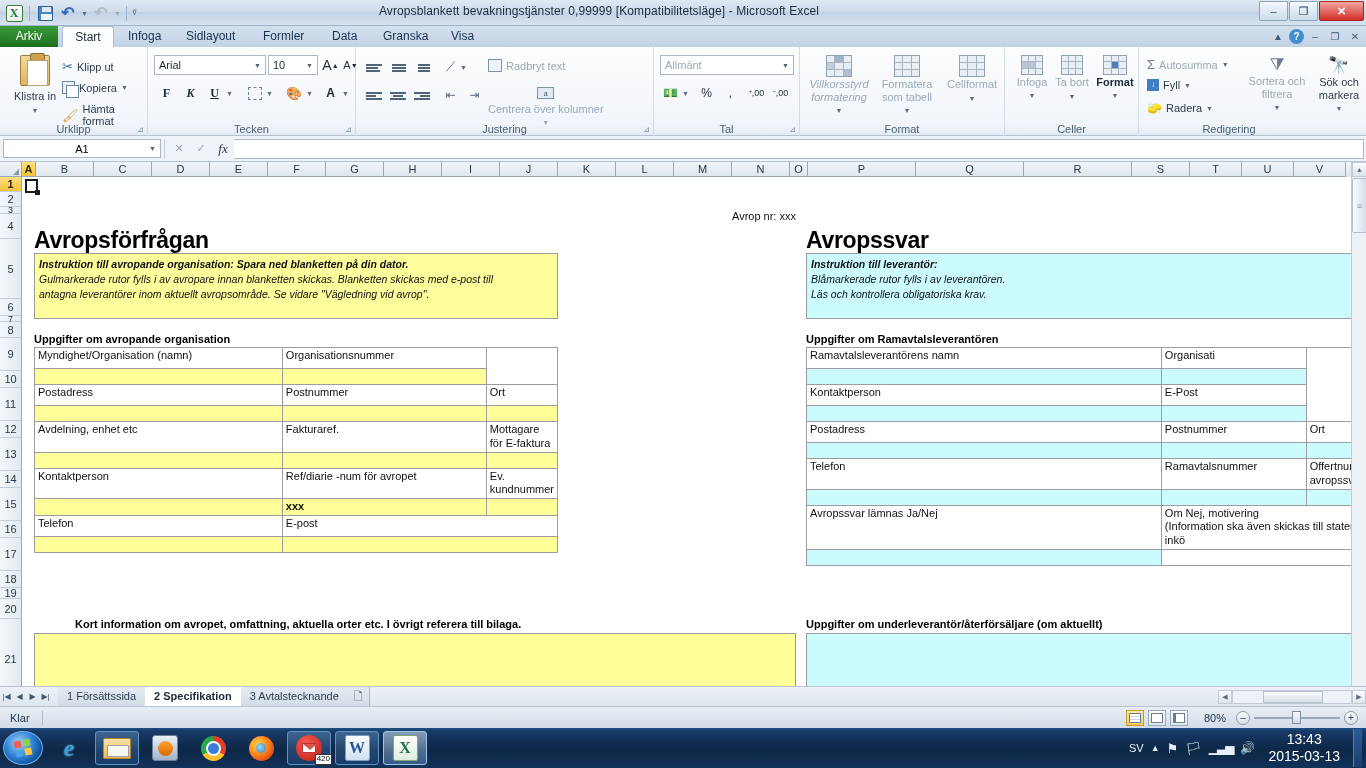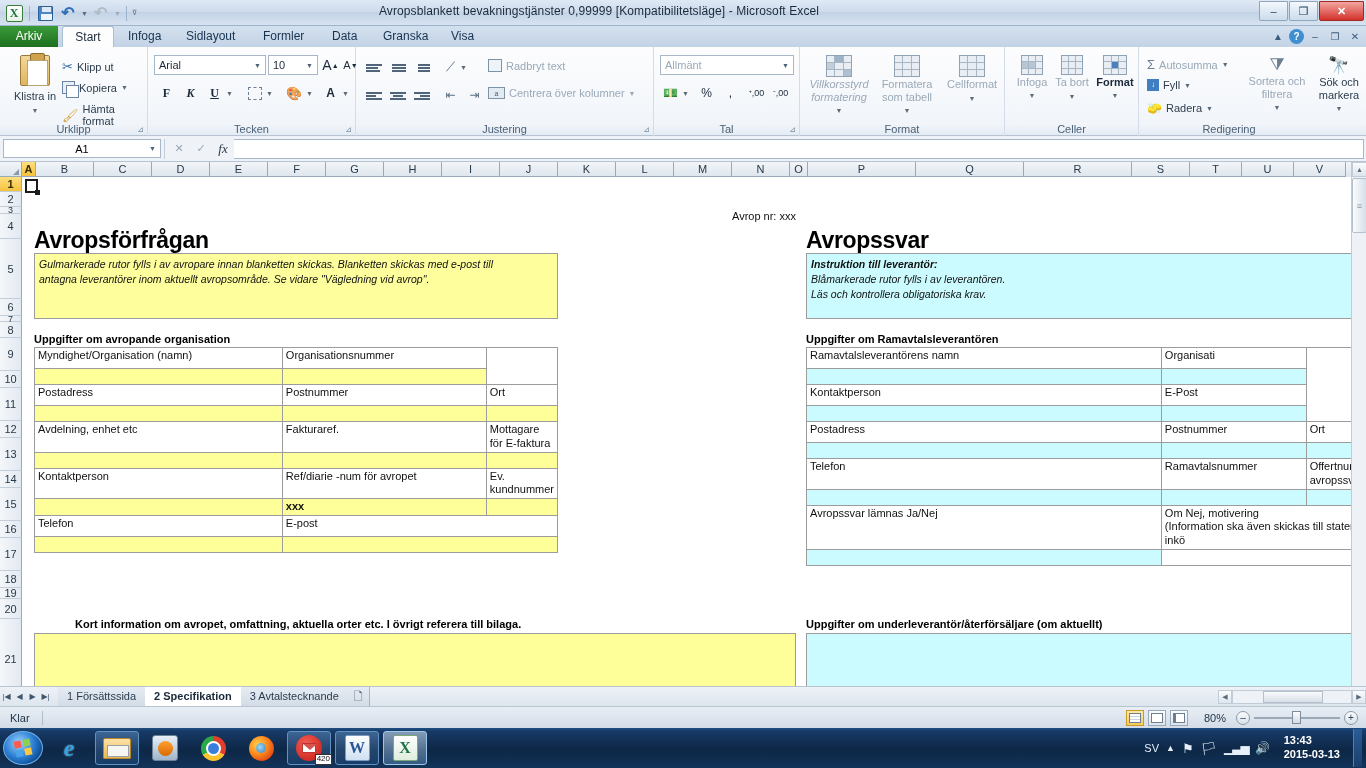--- a/index.html
+++ b/index.html
@@ -223,21 +223,21 @@
     background:radial-gradient(circle at 40% 35%, #9fd4ff 0%, #2f82d6 45%, #0d4d96 75%, #062c5c 100%);
     border:1px solid #6fb0e8; display:flex;align-items:center;justify-content:center;}
   .orb-flag { width:16px;height:16px; display:grid; grid-template-columns:1fr 1fr; grid-template-rows:1fr 1fr; gap:1.5px; transform:rotate(-12deg);}
   .orb-flag i { display:block; }
   .tbitem { width:44px;height:34px; margin-left:4px; display:flex;align-items:center;justify-content:center; position:relative;}
   .tbitem.framed { background:linear-gradient(to bottom,rgba(150,200,255,.30),rgba(40,90,150,.30));
                    border:1px solid #5f93c6; border-radius:3px;}
   .tbitem.active { background:linear-gradient(to bottom,rgba(220,235,250,.55),rgba(120,170,220,.35));
                    border:1px solid #9ac6ea; border-radius:3px;}
   #tray { margin-left:auto; display:flex; align-items:center; gap:7px; color:#e7f0fa; font-size:11px; margin-right:4px;}
-  #clock { text-align:left; line-height:1.25; font-size:11px; color:#fff; padding:0 6px;font-weight:bold;}
+  #clock { text-align:center; line-height:1.25; font-size:14px; color:#fff; padding:0 6px;}
   #showdesk { width:9px;height:38px; background:linear-gradient(to bottom,#2a5c96,#1a3f6d); border-left:1px solid #4d80b4;}
 
   .ie-ic { font-family:"Liberation Serif",serif; font-style:italic; font-weight:bold; font-size:24px;
            color:#2da4e8; text-shadow:0 0 2px rgba(255,255,255,.6); line-height:1;}
   .folder-ic { width:28px;height:21px;border-radius:2px 2px 1px 1px;
                background:linear-gradient(to bottom,#fde3a7,#e9b752); border:1px solid #b8862c; position:relative;}
   .folder-ic:after{content:"";position:absolute;left:3px;bottom:1px;width:20px;height:10px;background:#f6f7f2;border:1px solid #9aa1a8;}
   .wmp-ic { width:26px;height:26px;border-radius:3px;background:linear-gradient(to bottom,#e8f0f8,#9fb5ca);
             border:1px solid #6c8299; display:flex;align-items:center;justify-content:center;}
   .wmp-ic:after{content:"";width:15px;height:15px;border-radius:50%;
@@ -402,21 +402,21 @@
         <i style="width:10px;margin-left:6px"></i>
         <i style="width:16px"></i>
       </div>
     <div class="bi" style="left:84px;top:38px;color:#5b6e82;">⇤</div>
     <div class="bi" style="left:108px;top:38px;color:#5b6e82;">⇥</div>
 
     <div class="btn-sm" style="left:132px;top:12px;">
       <span style="display:inline-block;width:14px;height:13px;border:1px solid #7f93a7;background:#eef3f8;"></span>
       <span class="dim">Radbryt text</span>
     </div>
-    <div class="btn-sm" style="left:132px;top:40px;">
+    <div class="btn-sm" style="left:132px;top:40px;flex-direction:column;">
       <span style="display:inline-block;width:17px;height:12px;border:1px solid #7f93a7;background:#e2eaf2;font-size:7px;text-align:center;line-height:12px;color:#44596e;">a</span>
       <span class="dim">Centrera över kolumner</span>
       <span class="tiny-tri dim">▼</span>
     </div>
     <div class="grp-title">Justering</div>
     <div class="grp-launch">⊿</div>
   </div>
 
   <div class="grp" style="left:654px;width:146px;">
     <div class="numbox" style="left:6px;top:8px;width:134px;">
@@ -624,20 +624,21 @@
     <div class="rowc" style="height:80px">21</div>
   </div>
 
   <div id="sheet">
     <div class="cellsel"></div>
 
     <div class="topnote" style="left:710px;top:33px;">Avrop nr: xxx</div>
 
     <div class="panel-title" style="left:12px;top:50px;">Avropsförfrågan</div>
     <div class="instr-box yellow" style="left:12px;top:76px;width:524px;height:66px;">
+      <div style="font-weight:bold;">Instruktion till avropande organisation: Spara ned blanketten på din dator.</div>
       <div>Gulmarkerade rutor fylls i av avropare innan blanketten skickas. Blanketten skickas med e-post till</div>
       <div>antagna leverantörer inom aktuellt avropsområde. Se vidare "Vägledning vid avrop".</div>
     </div>
     <div class="sect-head" style="left:12px;top:156px;">Uppgifter om avropande organisation</div>
 
     <table class="ftable" style="left:12px;top:170px;width:524px;">
       <tbody>
           <tr class="lbl-row">
         <td style="width:290px;height:21px;">Myndighet/Organisation (namn)</td>
         <td style="width:234px;">Organisationsnummer</td>

